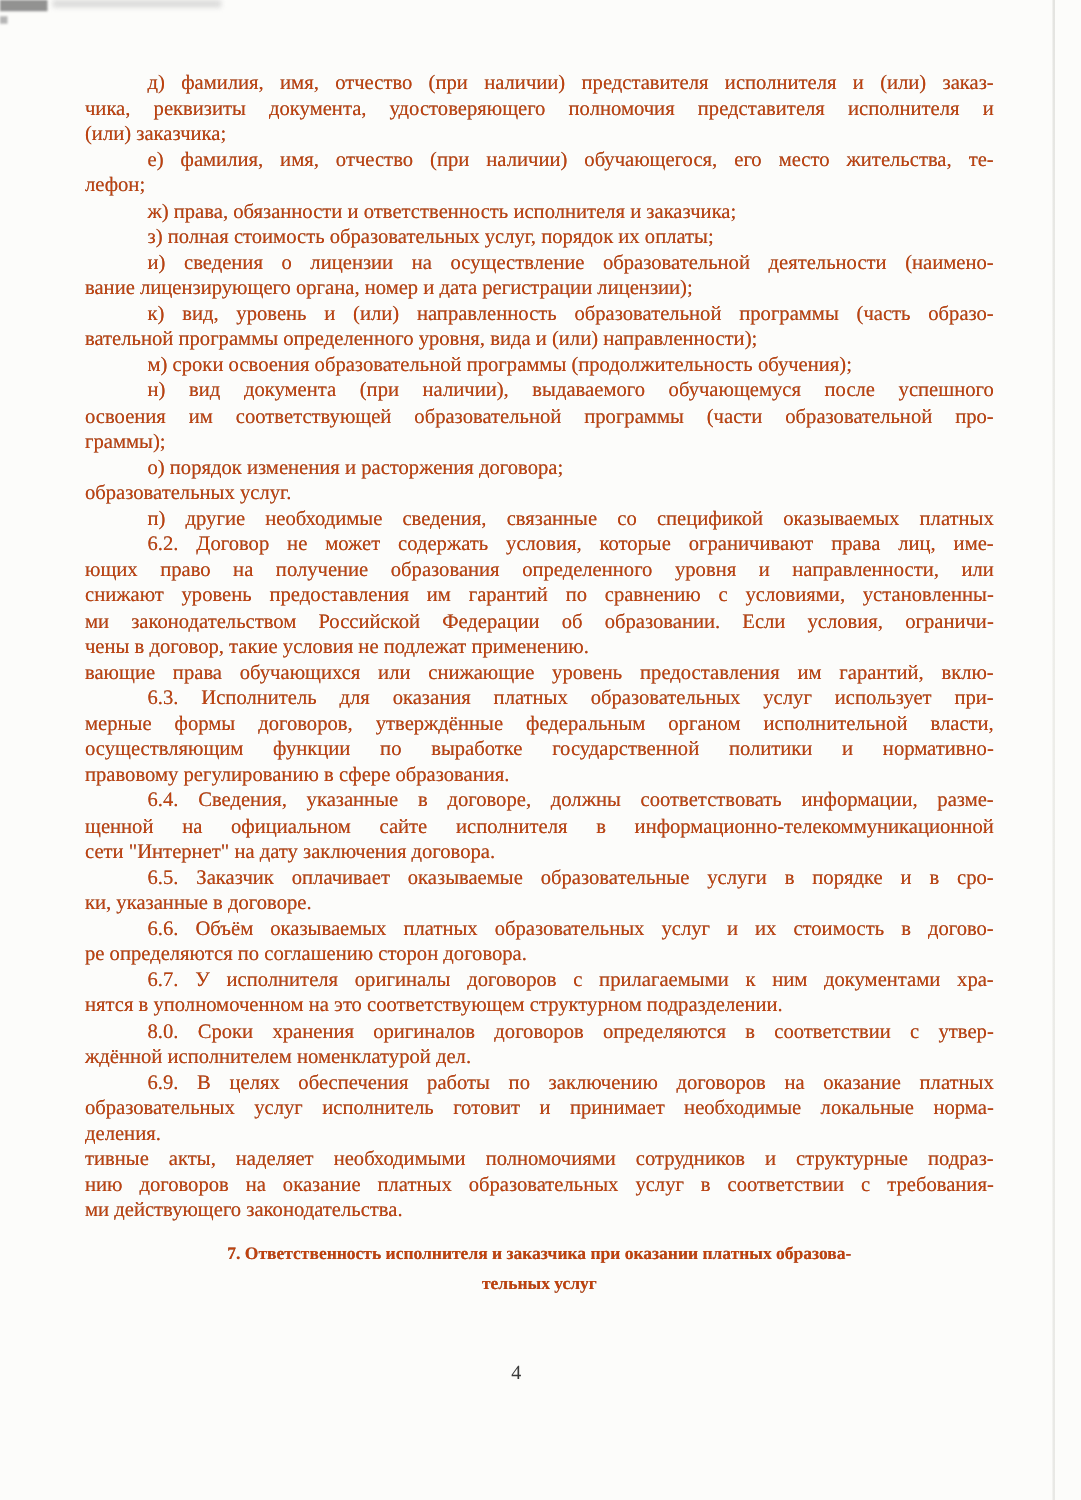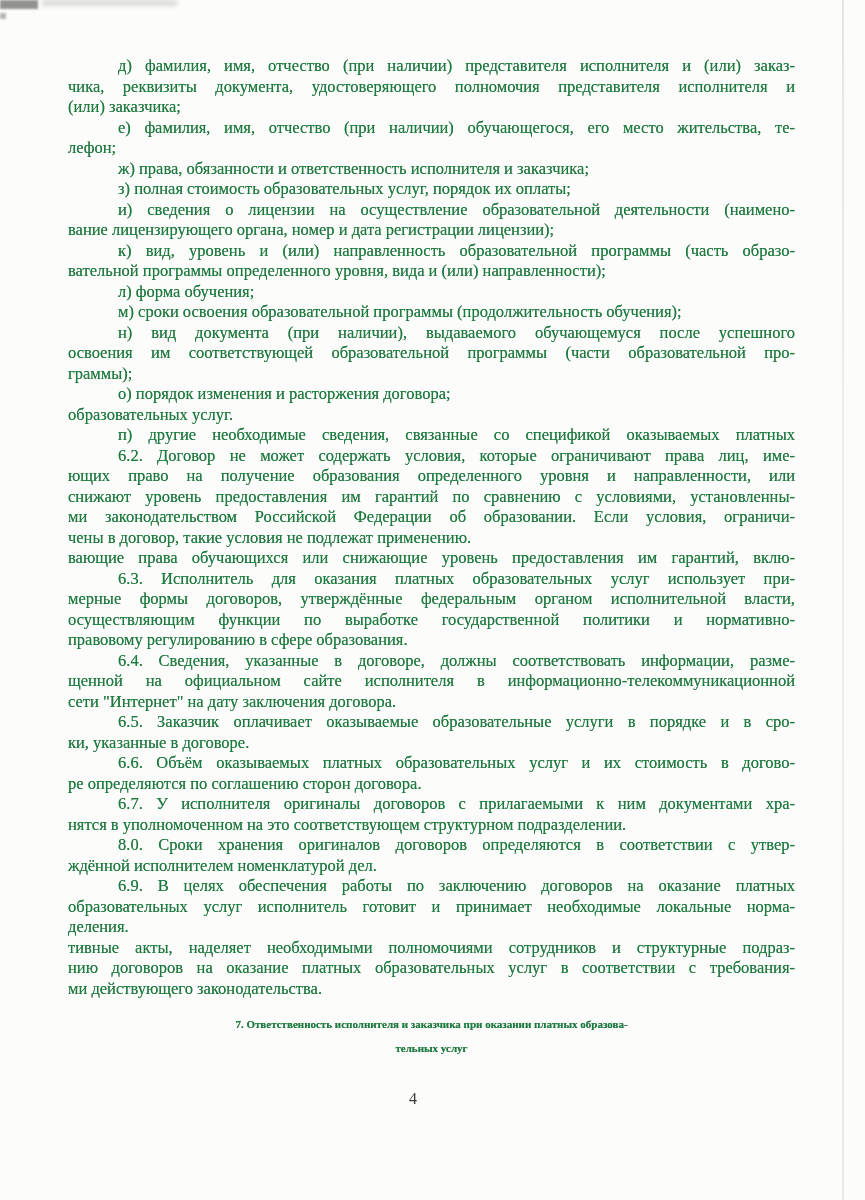--- a/index.html
+++ b/index.html
@@ -63,21 +63,21 @@
   }
   .line.fill {
     text-align-last: justify;
   }
   .para .line.first {
     text-indent: 50px;
   }
   .heading {
     margin: 13px 0 18px 0;
     font-weight: bold;
-    font-size: 11px;
+    font-size: 14px;
     line-height: 24px;
     text-align: center;
   }
   .page-number {
     position: absolute;
     left: 68px;
     top: 1090px;
     width: 690px;
     text-align: center;
     color: #3a3a3a;
@@ -86,21 +86,21 @@
 </style>
 </head>
 <body>
 
 <div class="page" style="background: rgb(252, 252, 250);">
   <div class="smudge-a"></div>
   <div class="smudge-b"></div>
   <div class="smudge-c"></div>
   <div class="edge-line"></div>
 
-  <div class="content" style="color: #15803d;">
+  <div class="content" style="color: #c2410c;">
     <div id="paragraphs">
         <div class="para">
           <div class="line first fill">д) фамилия, имя, отчество (при наличии) представителя исполнителя и (или) заказ-</div>
           <div class="line fill">чика, реквизиты документа, удостоверяющего полномочия представителя исполнителя и</div>
           <div class="line">(или) заказчика;</div>
         </div>
         <div class="para">
           <div class="line first fill">е) фамилия, имя, отчество (при наличии) обучающегося, его место жительства, те-</div>
           <div class="line">лефон;</div>
         </div>
@@ -110,23 +110,20 @@
         <div class="para">
           <div class="line first">з) полная стоимость образовательных услуг, порядок их оплаты;</div>
         </div>
         <div class="para">
           <div class="line first fill">и) сведения о лицензии на осуществление образовательной деятельности (наимено-</div>
           <div class="line">вание лицензирующего органа, номер и дата регистрации лицензии);</div>
         </div>
         <div class="para">
           <div class="line first fill">к) вид, уровень и (или) направленность образовательной программы (часть образо-</div>
           <div class="line">вательной программы определенного уровня, вида и (или) направленности);</div>
-        </div>
-        <div class="para">
-          <div class="line first">л) форма обучения;</div>
         </div>
         <div class="para">
           <div class="line first">м) сроки освоения образовательной программы (продолжительность обучения);</div>
         </div>
         <div class="para">
           <div class="line first fill">н) вид документа (при наличии), выдаваемого обучающемуся после успешного</div>
           <div class="line fill">освоения им соответствующей образовательной программы (части образовательной про-</div>
           <div class="line">граммы);</div>
         </div>
         <div class="para">

